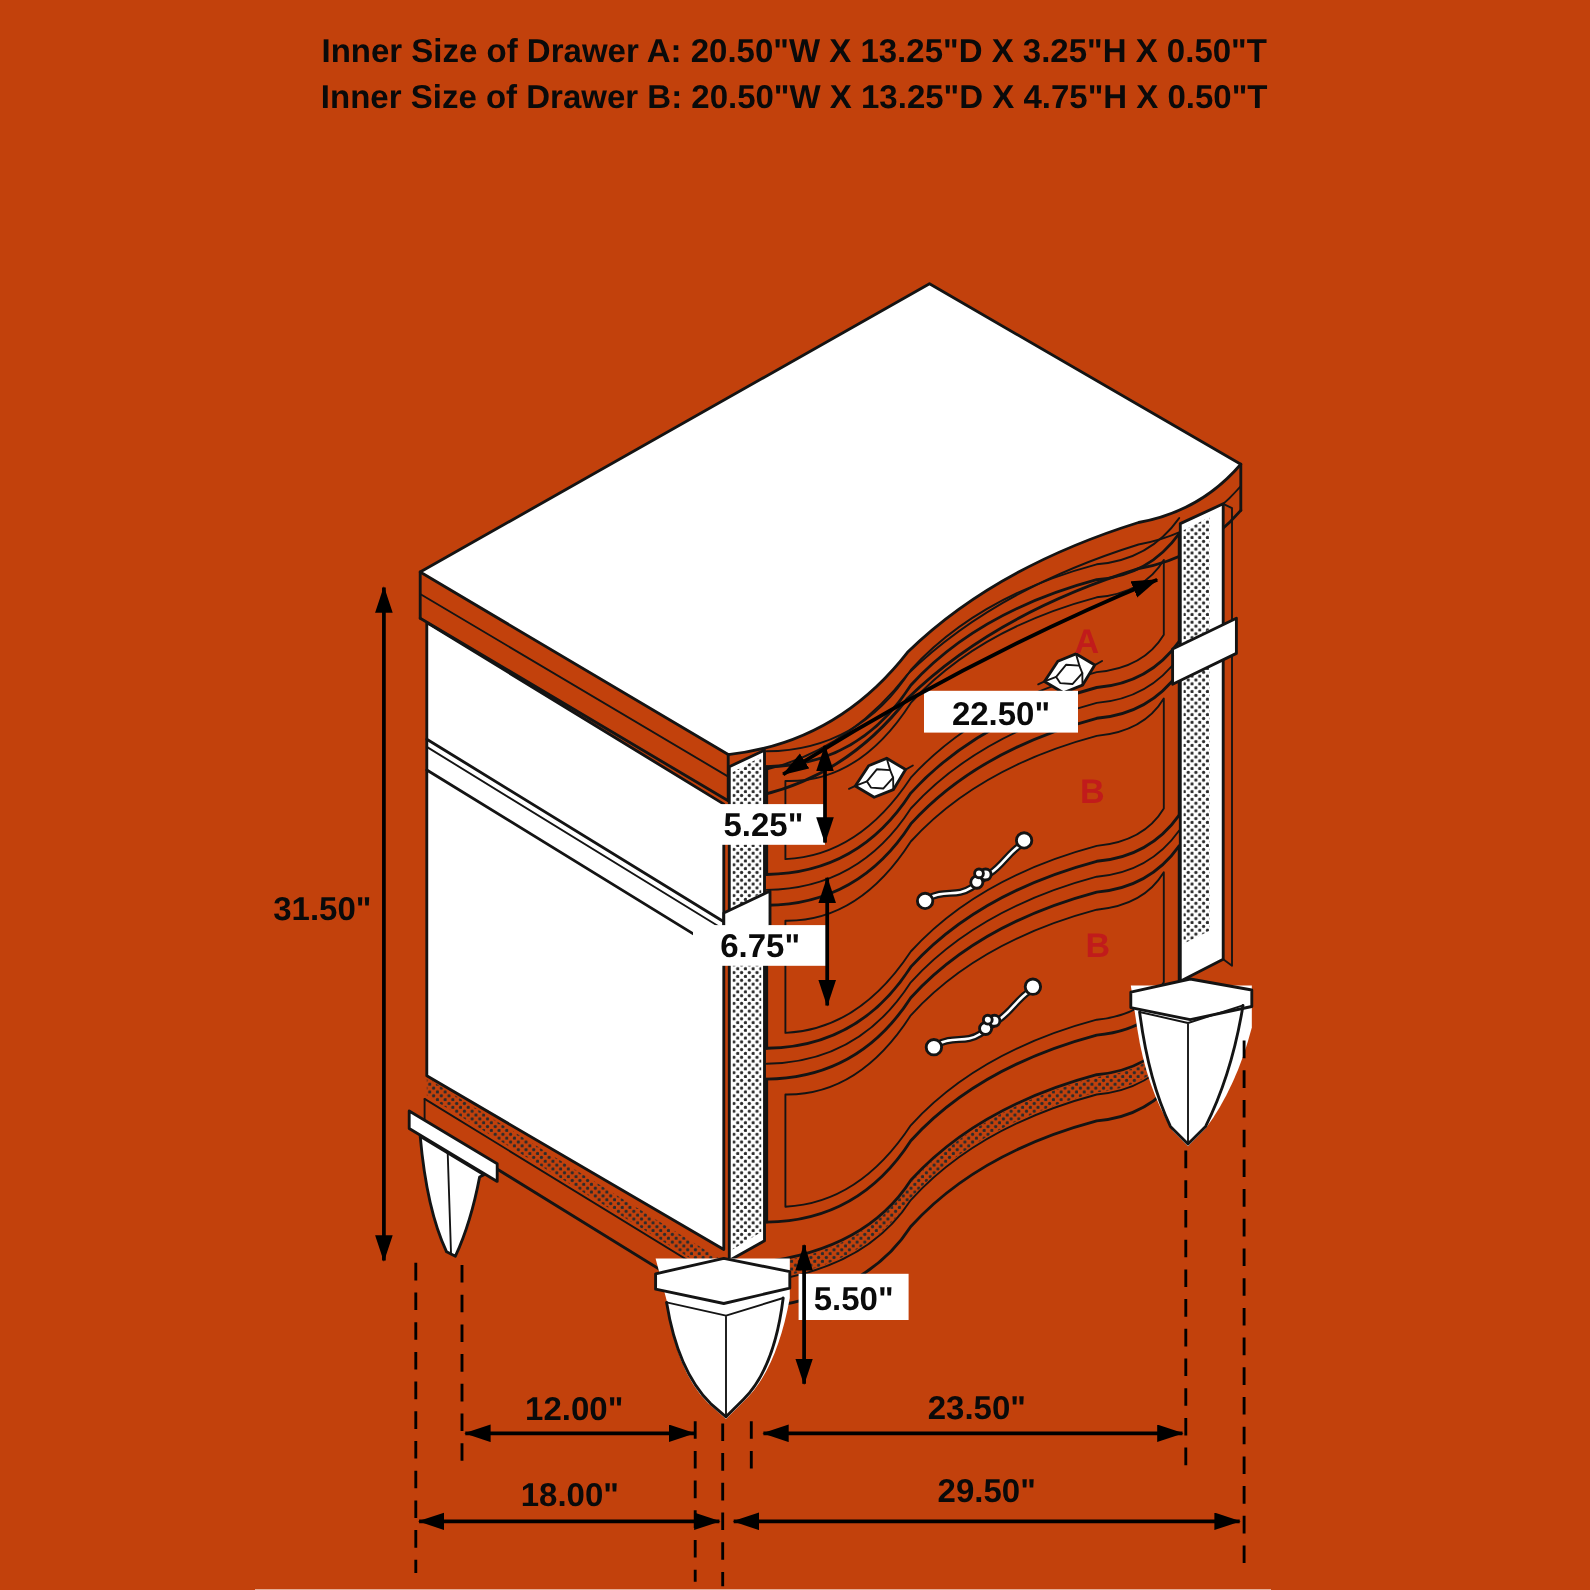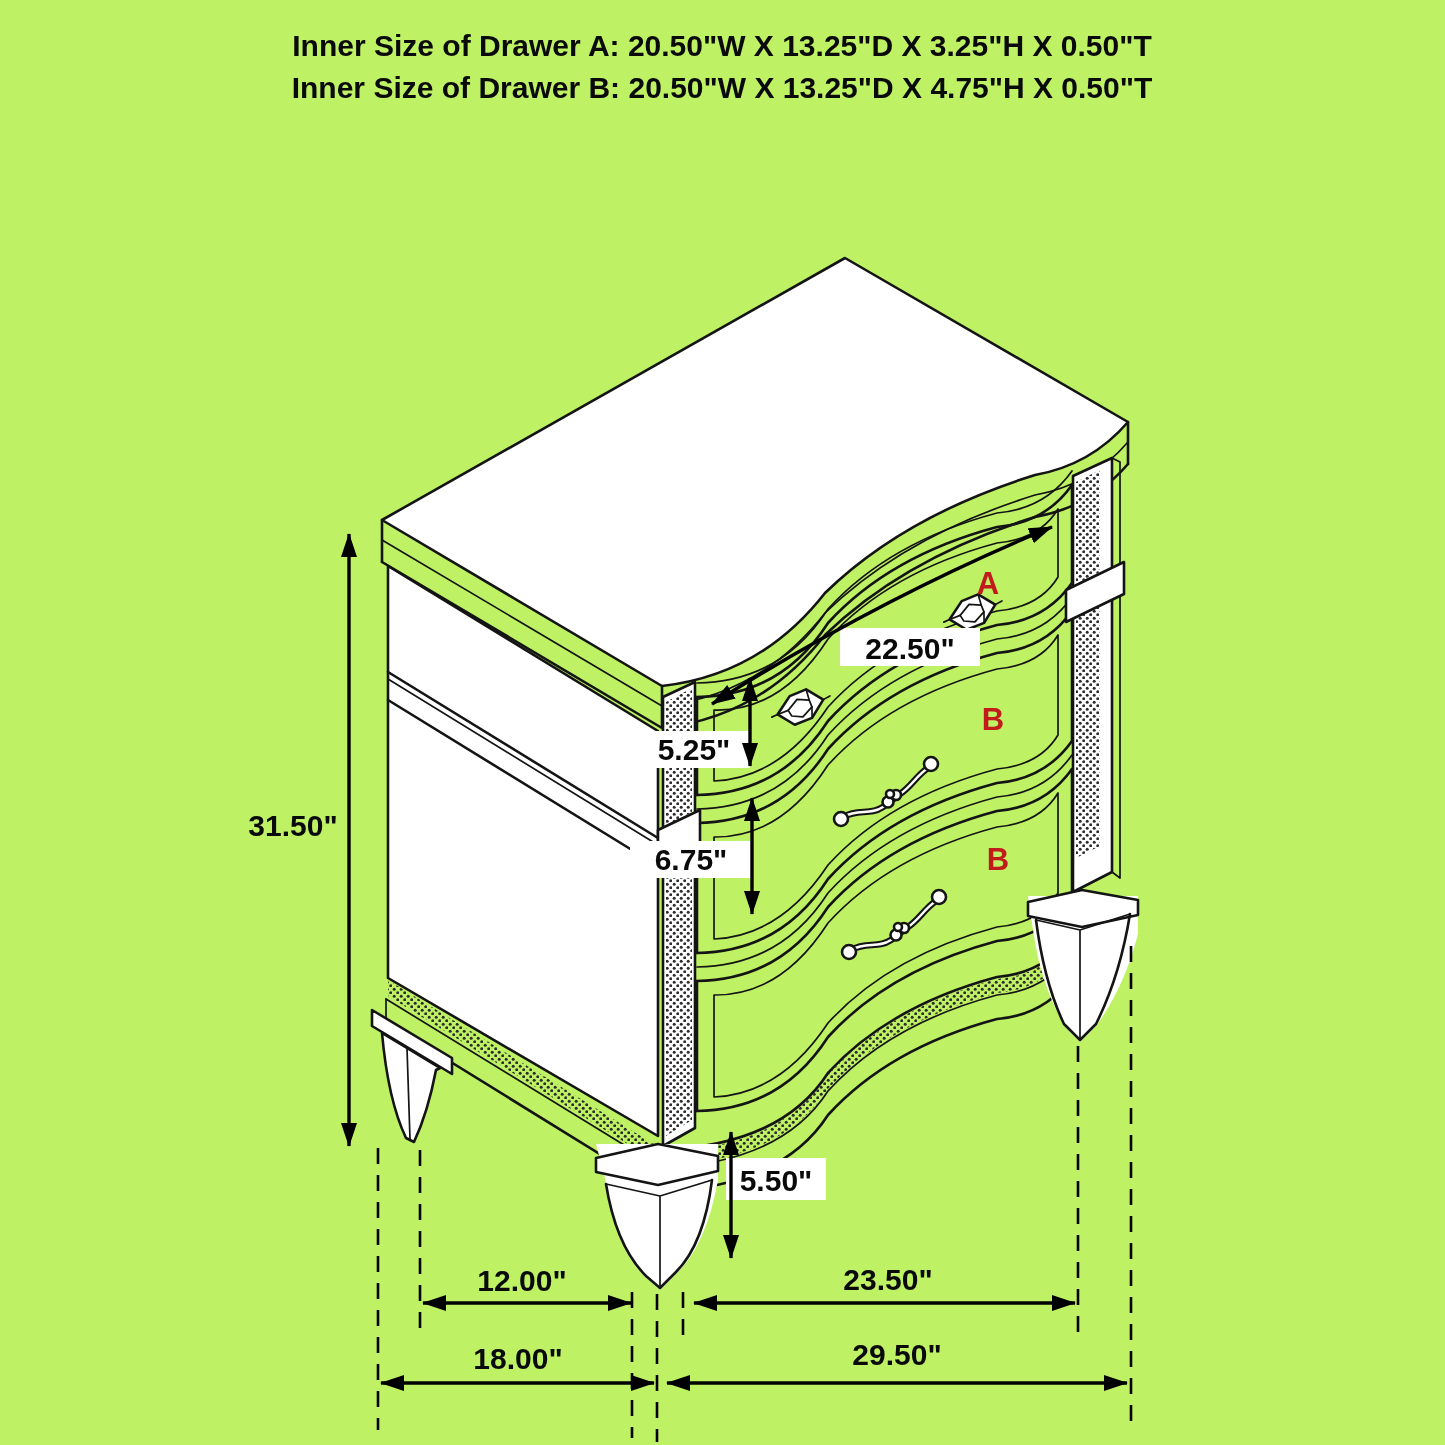--- a/index.html
+++ b/index.html
@@ -1,17 +1,17 @@
 <!DOCTYPE html>
 <html><head>
 <meta charset="utf-8">
 <style>
   html,body { margin:0; padding:0; background:#ffffff; }
   .page {
-    position:relative; width:1445px; height:1445px; background:#bef264;
+    position:relative; width:1445px; height:1445px; background:#c2410c;
     font-family:"Liberation Sans", sans-serif; overflow:hidden;
   }
   svg text { font-family:"Liberation Sans", sans-serif; }
   .title-text  { font-size:30px; font-weight:bold; fill:#0a0a0a; text-anchor:middle; }
   .dim-text    { font-size:30px; font-weight:bold; fill:#0a0a0a; text-anchor:middle; }
   .red-label   { font-size:31px; font-weight:bold; fill:#c11b1b; text-anchor:middle; }
   .ol   { fill:none; stroke:#141414; stroke-width:2.6; stroke-linejoin:round; stroke-linecap:round; }
   .ol2  { fill:none; stroke:#141414; stroke-width:1.7; stroke-linejoin:round; stroke-linecap:round; }
   .fillw{ fill:#ffffff; stroke:#141414; stroke-width:2.6; stroke-linejoin:round; }
   .dots { fill:url(#dotpat); stroke:none; }

